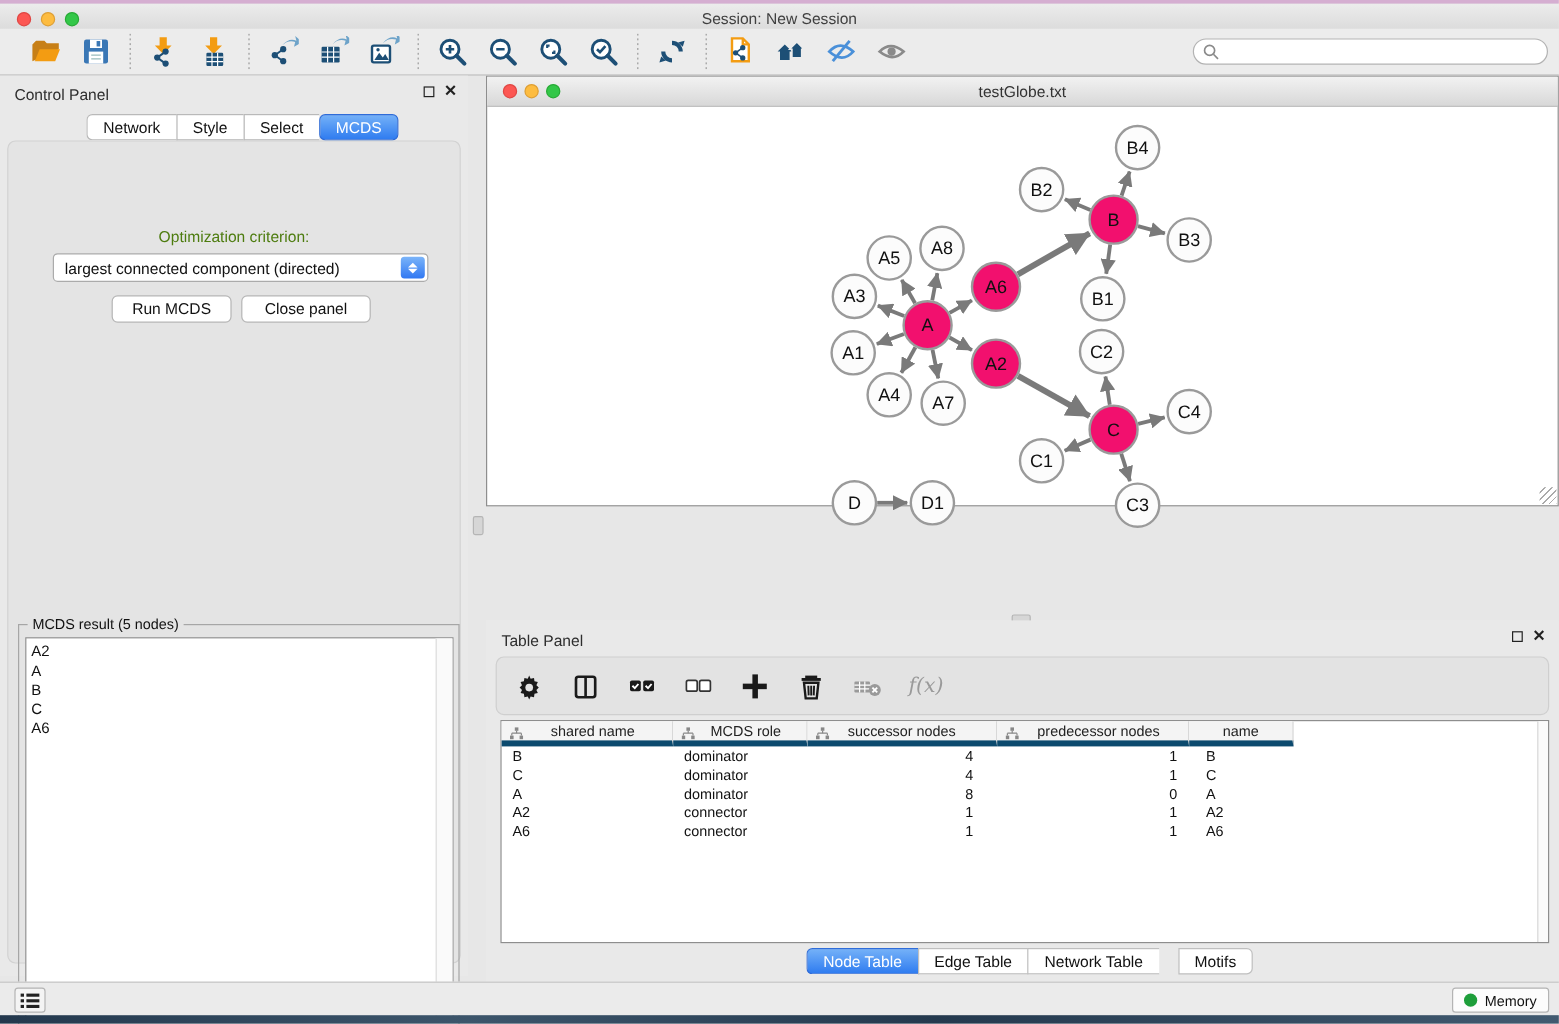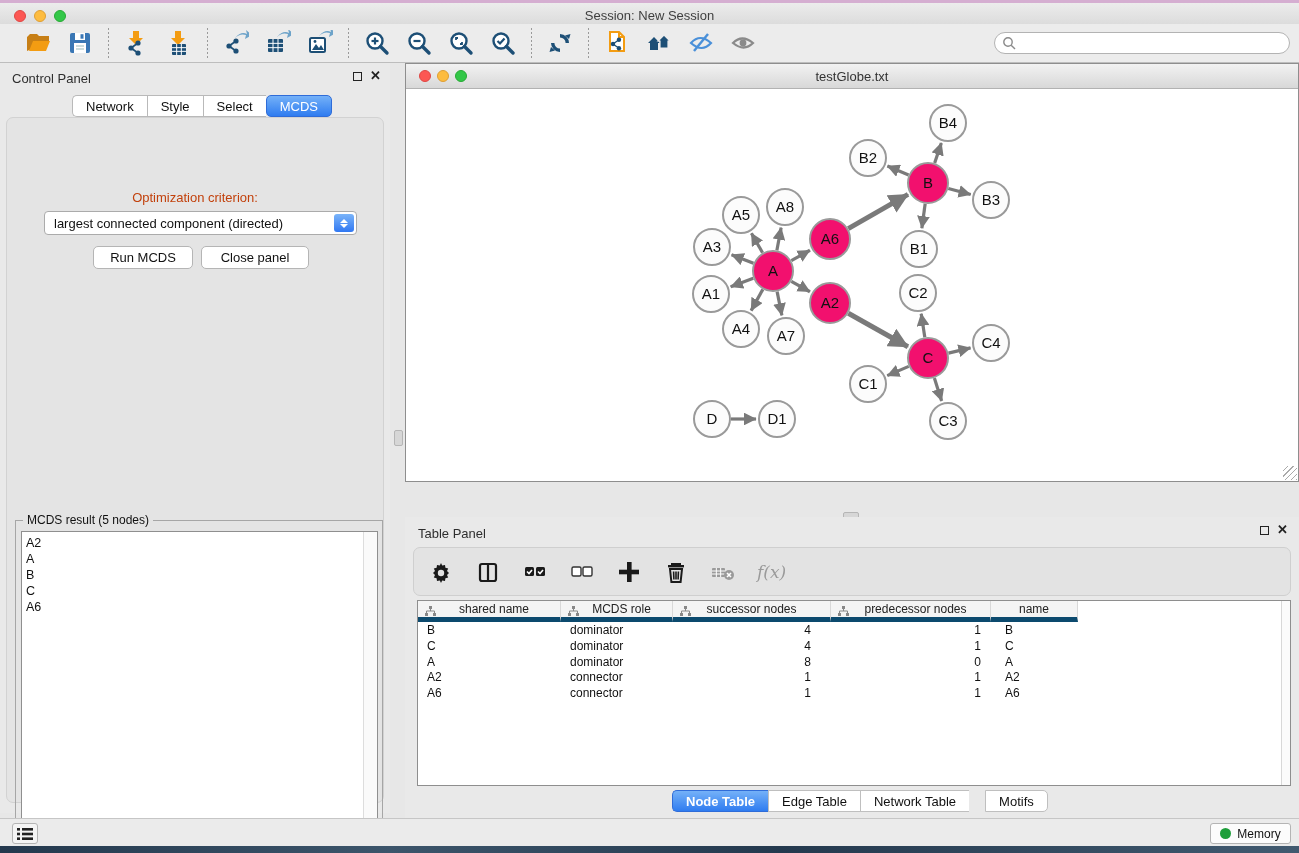--- a/index.html
+++ b/index.html
@@ -34,21 +34,21 @@
   #cp-tabs { position:absolute; left:72px; top:32px; display:flex; }
   .cp-tab { height:22px; padding:0 13px; background:#fff; border:1px solid #b9b9b9;
     border-right:none; font-size:13px; color:#111; display:flex; align-items:center; }
   .cp-tab:first-child { border-radius:5px 0 0 5px; }
   .cp-tab:last-child { border-right:1px solid #b9b9b9; border-radius:0 5px 5px 0; }
   .cp-tab.active { background:linear-gradient(#74b1f8,#2f7cf0); border-color:#2f6cd8;
     color:#fff; border-radius:5px; }
   #cp-content { position:absolute; left:6px; top:54px; width:378px; height:686px;
     background:#e4e4e4; border:1px solid #d2d2d2; border-radius:7px; }
   #opt-label { position:absolute; left:0; width:100%; top:72px; text-align:center;
-    font-size:13px; color:#c2410c; }
+    font-size:13px; color:#4d7c0f; }
   #opt-select { position:absolute; left:37px; top:93px; width:313px; height:24px;
     background:#fff; border:1px solid #ababab; border-radius:4px; font-size:13px;
     color:#111; display:flex; align-items:center; padding-left:9px; }
   #opt-stepper { position:absolute; right:2px; top:2px; width:20px; height:18px;
     border-radius:3px; background:linear-gradient(#7ab4f9,#3178f2);
     display:flex; flex-direction:column; align-items:center; justify-content:center; gap:1px; }
   .chev { width:0; height:0; border-left:4px solid transparent; border-right:4px solid transparent; }
   .chev.up { border-bottom:4px solid #fff; }
   .chev.down { border-top:4px solid #fff; }
   .cp-btn { position:absolute; top:128px; height:23px; background:#fff;
@@ -60,21 +60,21 @@
     border:1px solid #a6a6a6; }
   #mcds-legend { position:absolute; left:7px; top:-8px; background:#e4e4e4;
     padding:0 4px; font-size:12px; color:#111; }
   #mcds-list { position:absolute; left:5px; top:10px; width:357px; height:320px;
     background:#fff; border:1px solid #8f8f8f; font-size:12.5px; color:#111;
     padding:3px 0 0 4px; line-height:16px; }
   #mcds-scroll { position:absolute; right:0; top:0; width:14px; height:100%;
     background:#fafafa; border-left:1px solid #ddd; }
 
   
-  #net-window { left:405px; top:63px; width:894px; height:419px; background:#fff;
+  #net-window { left:405px; top:63px; width:894px; height:359px; background:#fff;
     border:1px solid #8e8e8e; }
   #net-titlebar { position:absolute; left:0; top:0; width:100%; height:25px;
     background:linear-gradient(#f2f2f2,#d8d8d8); border-bottom:1px solid #b2b2b2; }
   #net-title { position:absolute; left:0; right:0; top:5px; text-align:center;
     font-size:13px; color:#333; }
   #graph-canvas { position:absolute; left:1px; top:26px; }
   #net-resize { position:absolute; right:1px; bottom:1px; width:14px; height:14px;
     background:repeating-linear-gradient(135deg, transparent 0 3px, #aaa 3px 4px); }
 
   
@@ -105,21 +105,21 @@
   .td { overflow:hidden; white-space:nowrap; }
   .td.l { padding-left:9px; text-align:left; }
   .td.r1 { padding-right:20px; text-align:right; }
   .td.r2 { padding-right:10px; text-align:right; }
   .td.n { padding-left:14px; text-align:left; }
   #tp-tabs { position:absolute; left:267px; top:273px; display:flex; }
   .tp-tab { height:22px; padding:0 13px; background:#fff; border:1px solid #bfbfbf;
     border-right:none; font-size:13px; color:#111; display:flex; align-items:center; }
   .tp-tab:first-child { border-radius:5px 0 0 5px; }
   .tp-tab:last-child { border-right:1px solid #bfbfbf; border-radius:0 5px 5px 0;margin-left:16px; }
-  .tp-tab.active { background:linear-gradient(#74b1f8,#2f7cf0); border-color:#2f6cd8; color:#fff;font-weight:bold; }
+  .tp-tab.active { background:linear-gradient(#74b1f8,#2f7cf0); border-color:#2f6cd8; color:#fff; }
 
   
   #status-bar { left:0; top:818px; width:1299px; height:28px; background:#ebebeb;
     border-top:1px solid #c6c6c6; }
   #list-btn { position:absolute; left:12px; top:4px; width:26px; height:21px;
     background:#f4f4f4; border:1px solid #b4b4b4; border-radius:3px;
     display:flex; align-items:center; justify-content:center; }
   #memory-btn { position:absolute; right:8px; top:4px; width:81px; height:21px;
     background:#fcfcfc; border:1px solid #b4b4b4; border-radius:3px;
     display:flex; align-items:center; justify-content:center; gap:6px;

